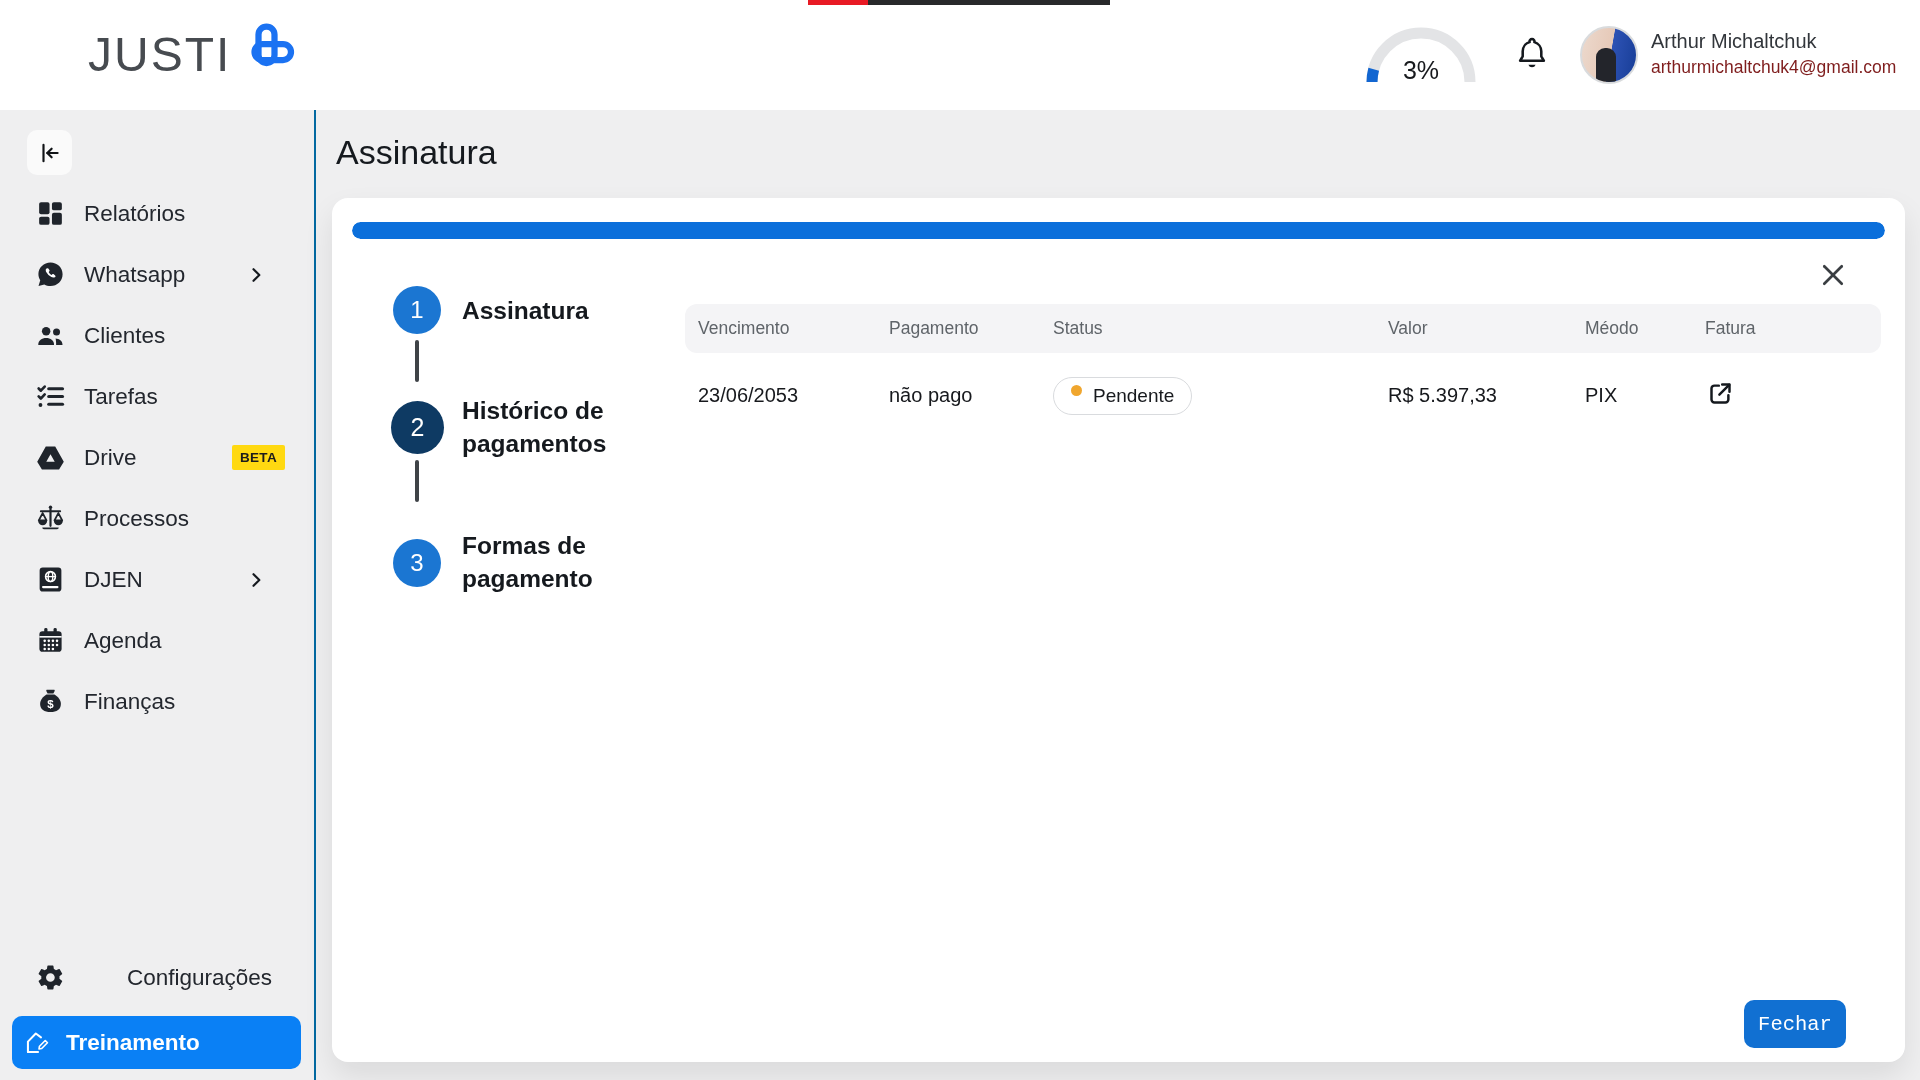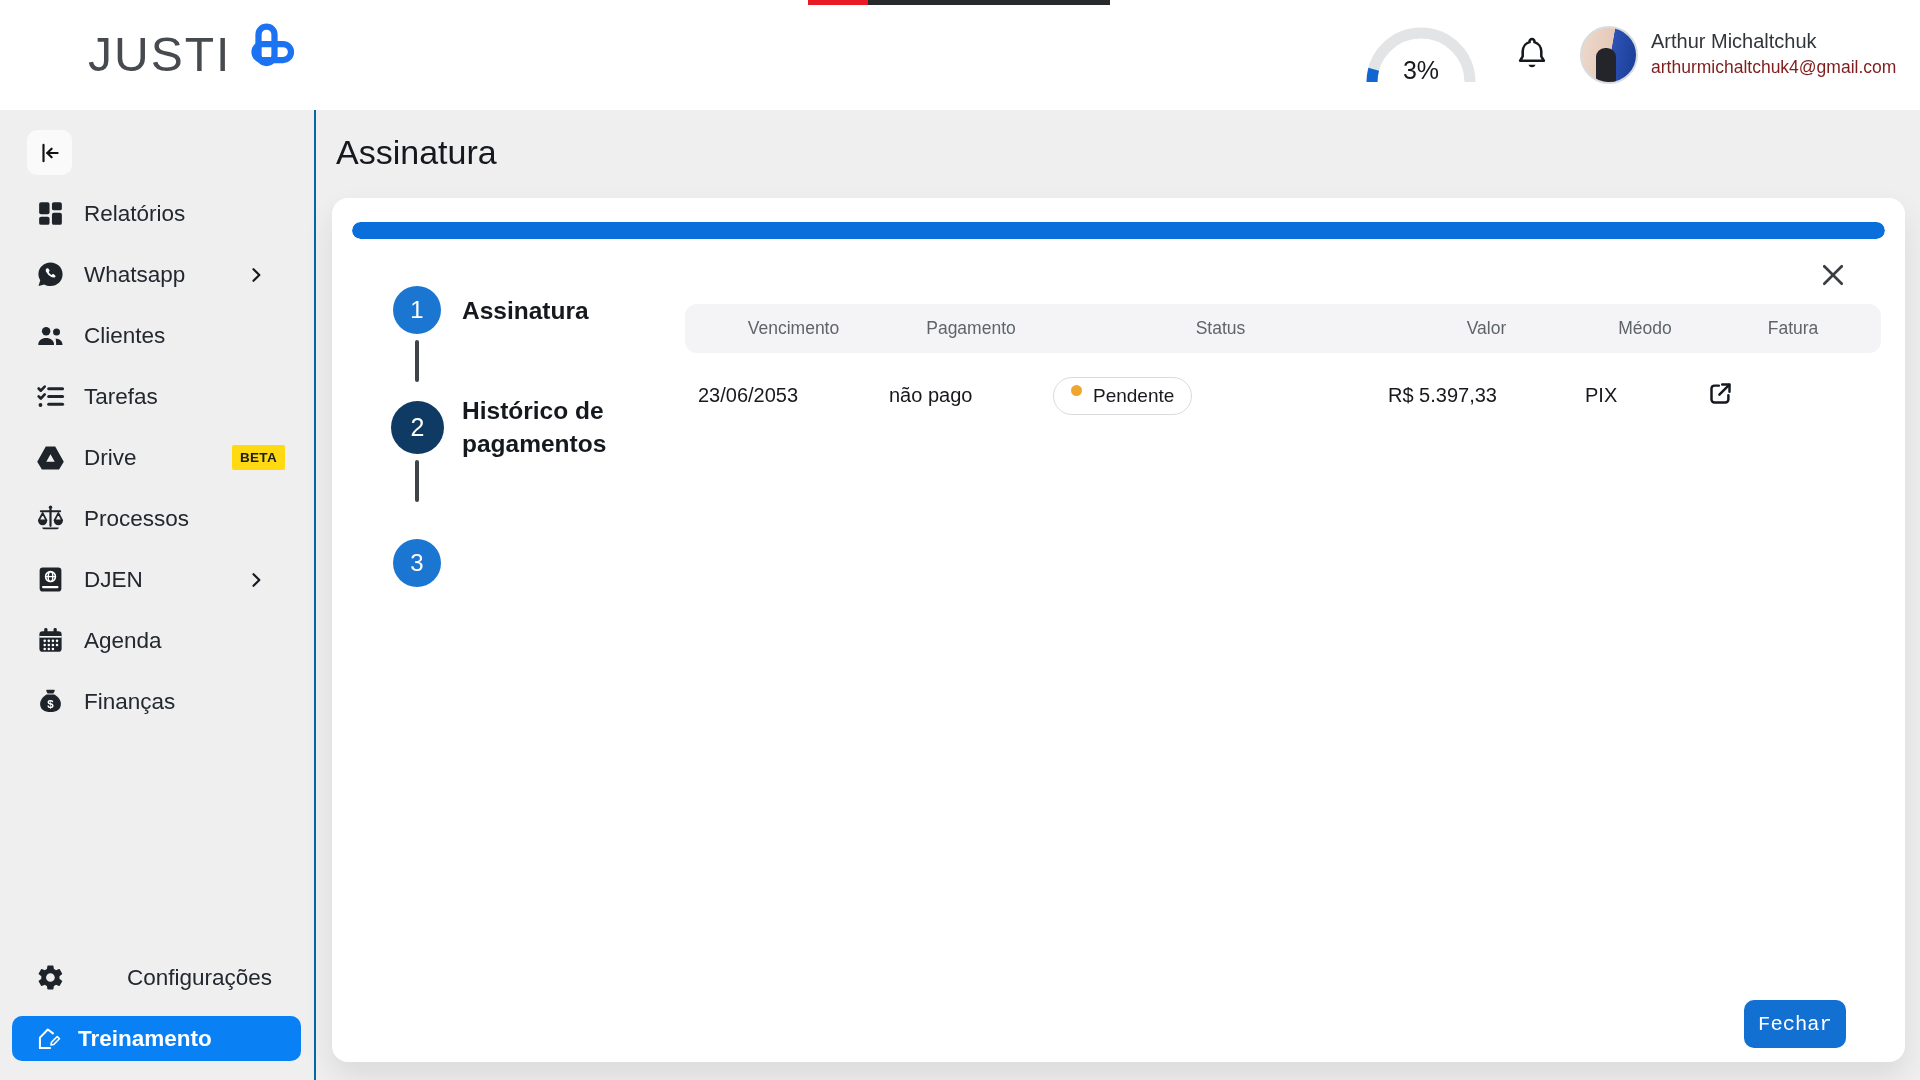--- a/index.html
+++ b/index.html
@@ -35,22 +35,22 @@
   .collapse-btn { position:absolute; left:27px; top:20px; width:45px; height:45px; background:#fafafa;
                   border:none; border-radius:10px; display:flex; align-items:center; justify-content:center; cursor:pointer; }
   .menu { position:absolute; left:0; top:73px; width:316px; }
   .menu-item { position:relative; height:61px; display:flex; align-items:center; padding-left:36px; cursor:pointer; }
   .mi-icon { width:29px; height:29px; margin-right:19px; flex:0 0 auto; }
   .mi-label { font-size:22.5px; color:#23272e; }
   .mi-chevron { position:absolute; right:50px; width:20px; height:20px; }
   .beta-badge { position:absolute; left:232px; font-size:13.5px; font-weight:700; color:#1c1c1c;
                 background:#ffd911; border-radius:2px; padding:5px 8px; letter-spacing:.3px; }
   .menu-item.fixed-cfg { position:absolute; left:0; top:837px; width:316px;gap:43px; }
-  .train-btn { position:absolute; left:12px; top:906px; width:289px; height:45px; border:none; border-radius:10px;
-               display:flex; align-items:center; padding-left:24px; cursor:pointer; }
+  .train-btn { position:absolute; left:12px; top:906px; width:289px; height:53px; border:none; border-radius:10px;
+               display:flex; align-items:center; padding-left:12px; cursor:pointer; }
   .train-btn .mi-icon { width:27px; height:27px; margin-right:15px; }
   .train-label { font-size:22.5px; font-weight:700; color:#ffffff; }
 
   
   .page-title { position:absolute; left:336px; top:133px; font-size:34px; font-weight:500; color:#15191e; }
   .card { position:absolute; left:332px; top:198px; width:1573px; height:864px; background:#ffffff;
           border-radius:16px; box-shadow:0 14px 30px rgba(0,0,0,.09); }
   .progress-track { position:absolute; left:20px; top:24px; width:1533px; height:17px; border-radius:9px; overflow:hidden; }
   .progress-fill { width:100%; height:100%; border-radius:9px; }
   .close-btn { position:absolute; left:1482px; top:58px; width:38px; height:38px; background:none; border:none;
@@ -64,21 +64,21 @@
   .step-line { position:absolute; left:83px; width:4px; height:42px; background:#3f4347; border-radius:2px; }
   .line-1 { top:142px; } .line-2 { top:262px; }
   .step-label { position:absolute; left:130px; width:185px; font-size:24.5px; font-weight:600;
                 color:#15191e; line-height:33px; }
   .lbl-1 { top:96px; } .lbl-2 { top:196px; } .lbl-3 { top:331px; }
 
   
   .pay-table { position:absolute; left:353px; top:106px; width:1196px; }
   .t-head, .t-row { display:grid; grid-template-columns:191px 164px 335px 197px 120px 1fr;
                     align-items:center; padding-left:13px; }
-  .t-head { background:#f4f4f6; border-radius:12px; height:49px; font-size:17.5px; color:#5f6469;text-align:center; }
+  .t-head { background:#f4f4f6; border-radius:12px; height:49px; font-size:17.5px; color:#5f6469; }
   .t-row { height:85px; font-size:20px; color:#17191d; }
   .status-badge { display:inline-flex; align-items:flex-start; gap:11px; padding:7px 17px;
                   border:1.5px solid #d9dbde; border-radius:999px; font-size:19px; color:#17191d;
                   background:#fff; width:max-content; }
   .status-dot { width:11px; height:11px; border-radius:50%; }
   .fatura-btn { background:none; border:none; width:30px; height:30px; cursor:pointer; padding:0; }
 
   .fechar-btn { position:absolute; left:1412px; top:802px; width:102px; height:48px; border:none;
                 border-radius:10px; color:#fff; font-size:20.5px; cursor:pointer;
                 font-family:Liberation Mono, monospace; }
@@ -290,20 +290,21 @@
 
     <button class="step-circle step-2" style="background:#0e3a63">
       <span>2</span>
     </button>
     <div class="step-label lbl-2">Histórico de pagamentos</div>
     <div class="step-line line-2"></div>
 
     <button class="step-circle step-3" style="background:#1b76d2">
       <span>3</span>
     </button>
+    <div class="step-label lbl-3">Formas de pagamento</div>
 
     <div class="pay-table">
       <div class="t-head">
         <div>Vencimento</div>
         <div>Pagamento</div>
         <div>Status</div>
         <div>Valor</div>
         <div>Méodo</div>
         <div>Fatura</div>
       </div>

